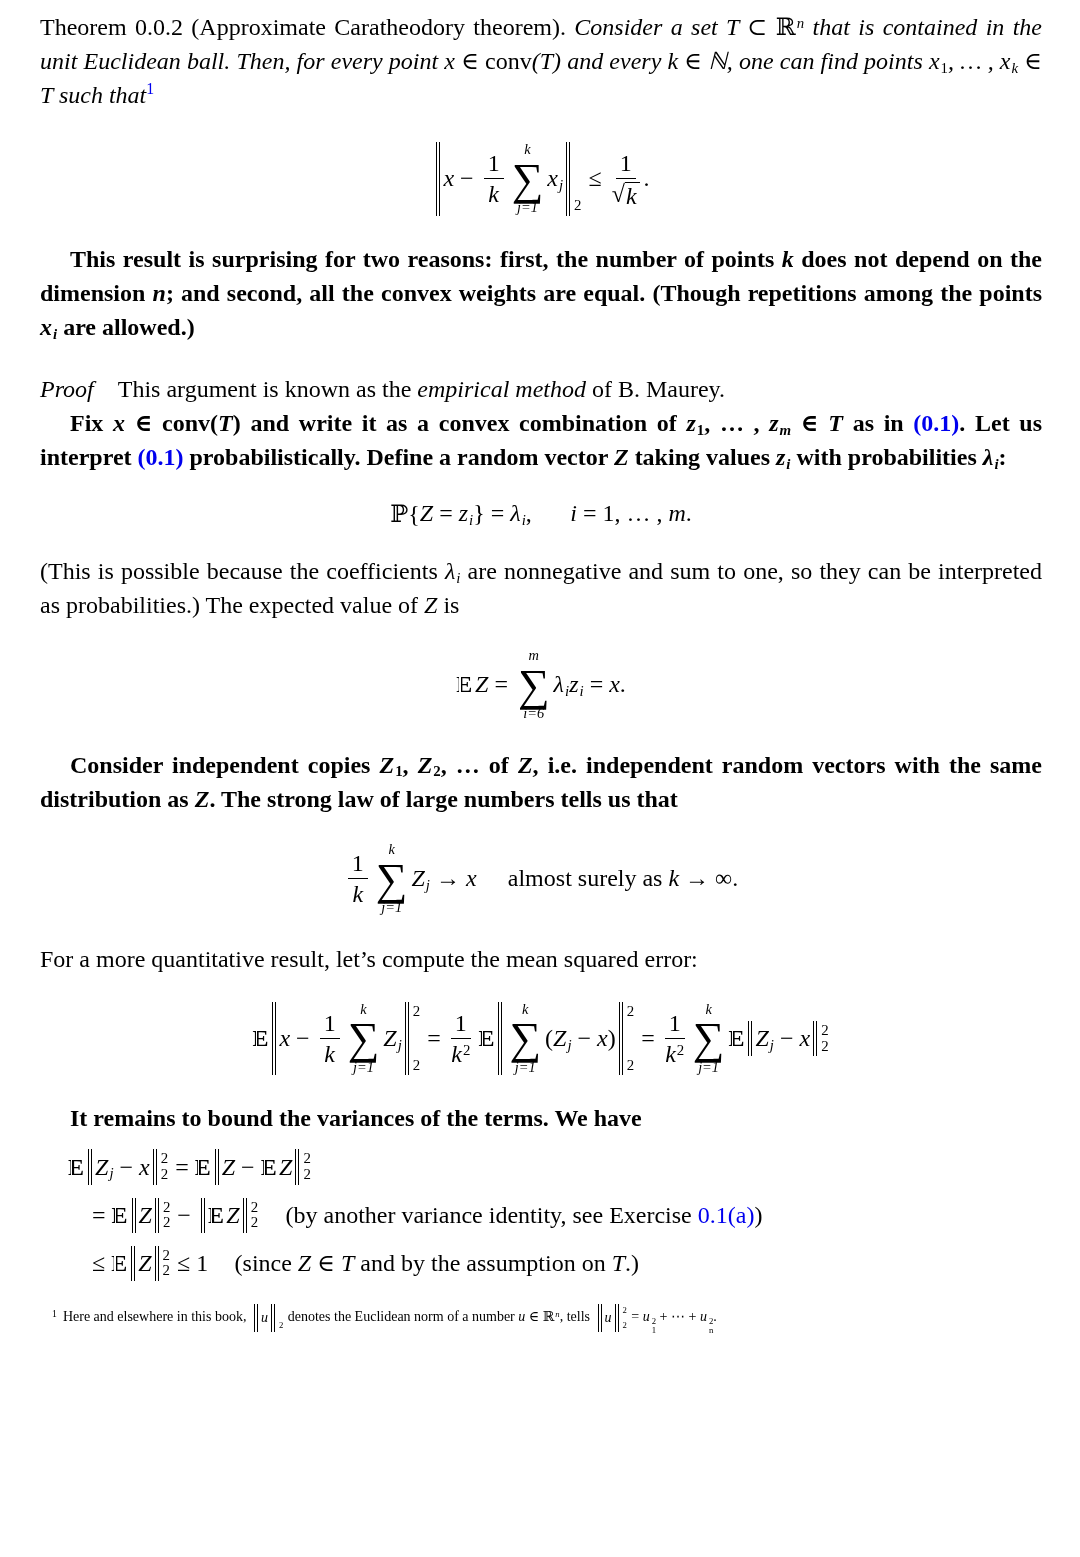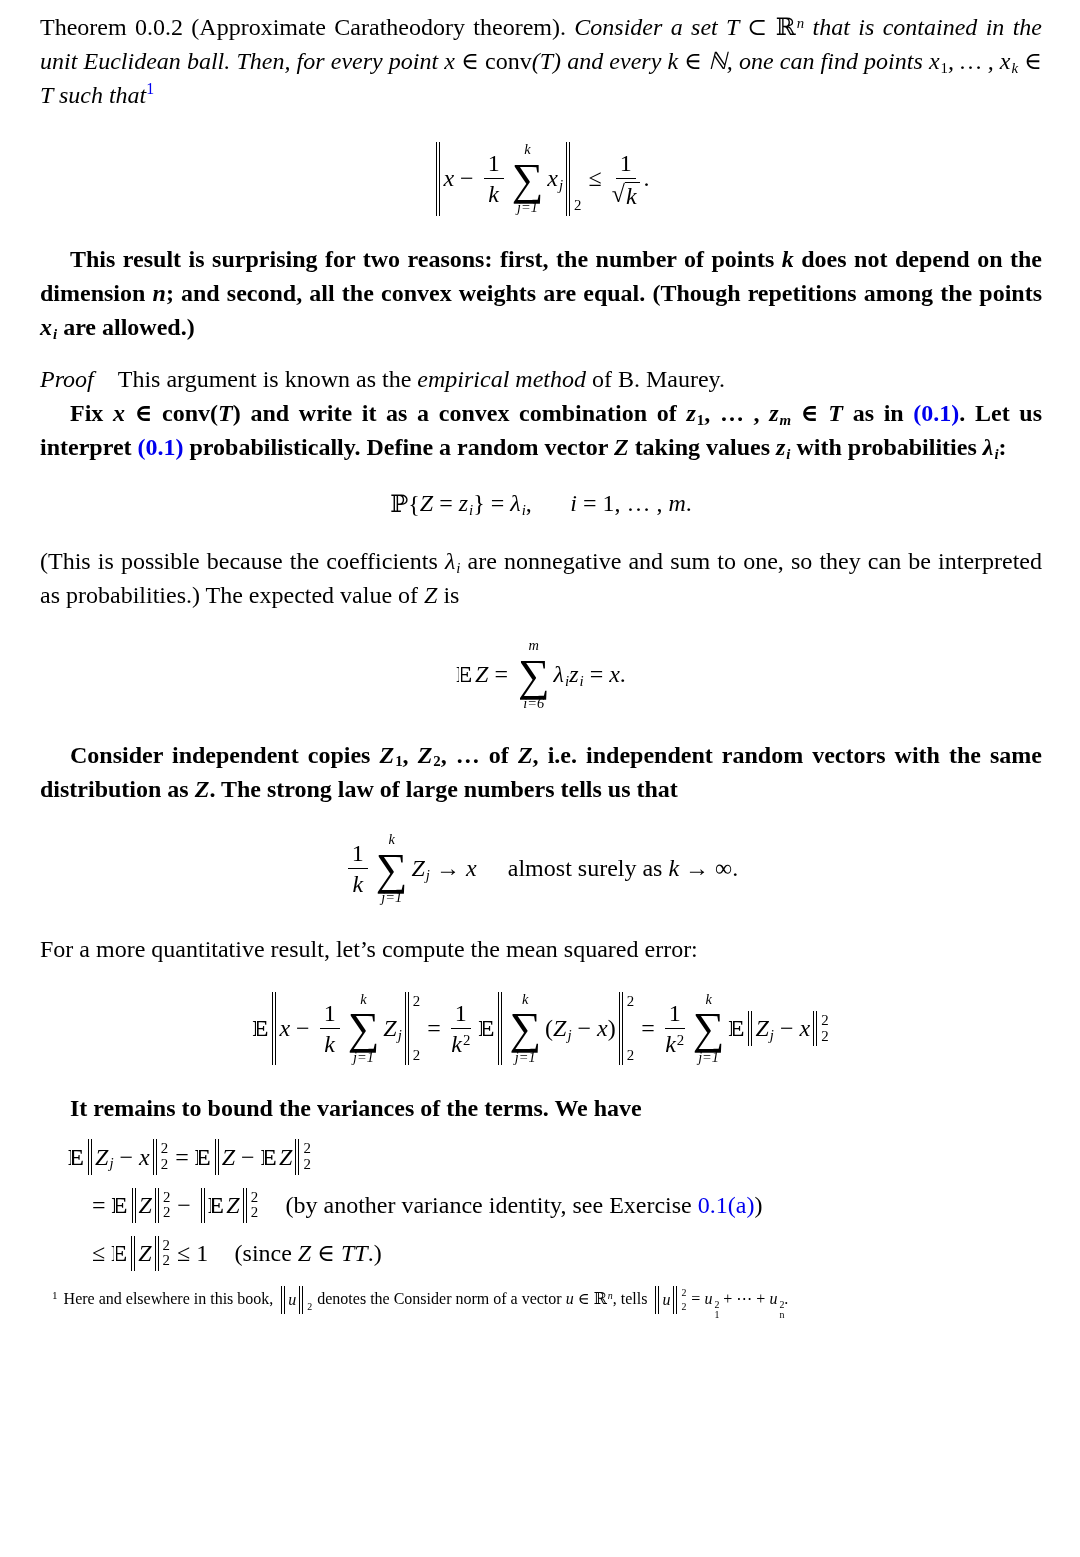--- a/index.html
+++ b/index.html
@@ -5,21 +5,21 @@
   html,body{margin:0;padding:0;}
   body{
     width:1080px;height:1557px;overflow:hidden;
     background:#ffffff;color:#000000;
     font-family:"Liberation Serif","DejaVu Serif",serif;
     font-size:24px;
   }
   main{padding:10px 38px 0 40px;width:1002px;box-sizing:content-box;}
   .para{margin:0;text-align:justify;line-height:34px;}
   .indent{text-indent:30px;font-weight:bold;}
-  .proof-head{margin-top:18px;}
+  .proof-head{margin-top:28px;}
   .tok{white-space:normal;}
   .eq .tok,.alg-line .tok{white-space:pre;}
   .up{font-style:normal;}
   .it{font-style:italic;}
   .bf{font-weight:normal;}
   a.lnk{color:var(--link,#0000EE);text-decoration:none;}
   a.fnref{color:var(--link,#0000EE);text-decoration:none;font-size:0.66em;vertical-align:0.55em;line-height:0;}
   .gap{display:inline-block;}
   
   .sb{font-size:0.62em;vertical-align:-0.25em;line-height:0;margin-left:1px;}
@@ -44,21 +44,21 @@
   .vs.st{align-self:stretch;justify-content:space-between;vertical-align:baseline;padding:2px 0;margin-left:1px;}
   .vs.sb-only{justify-content:flex-end;}
   
   .bb{position:relative;display:inline-block;font-weight:bold;font-style:normal;}
   .bb::after{content:"";position:absolute;left:0.13em;top:0.10em;bottom:0.10em;width:0.055em;background:#fff;}
   
   .align-block{margin:14px 0 0 28px;}
   .alg-line{display:flex;align-items:center;margin:0 0 13px 0;}
   .alg-line.cont{padding-left:24px;}
   
-  .footnote{margin-top:14px;font-size:16px;line-height:28px;padding-left:28px;text-align:left;}
+  .footnote{margin-top:22px;font-size:14px;line-height:28px;padding-left:28px;text-align:left;}
   .fnmark{color:#000;font-size:0.7em;vertical-align:0.45em;margin-left:-16px;margin-right:6px;line-height:0;}
 </style>
 </head>
 <body>
 
 <main>
   <p class="para"><span class="tok bf">Theorem 0.0.2</span><span class="tok up"> (Approximate Caratheodory theorem). </span><span class="tok it">Consider a set T ⊂ </span><span class="tok cmp"><span class="up">ℝ</span><span class="su it">n</span></span><span class="tok it"> that is contained in the unit Euclidean ball. Then, for every point x ∈ </span><span class="tok up">conv</span><span class="tok it">(T) and every k ∈ ℕ, one can find points </span><span class="tok cmp"><span class="it">x</span><span class="sb up">1</span></span><span class="tok it">, … , </span><span class="tok cmp"><span class="it">x</span><span class="sb it">k</span></span><span class="tok it"> ∈ T such that</span><a class="tok fnref">1</a></p>
 
   <div class="eqwrap eq-a">
     <span class="eq">
@@ -167,33 +167,34 @@
     <div class="alg-line cont">
         <span class="tok up">≤ </span>
         <span class="tok bb">E</span>
         <span class="tok norm"><span class="nbar"></span><span class="tok it">Z</span><span class="nbar"></span><span class="vs st"><span class="up">2</span><span class="up">2</span></span></span>
         <span class="tok up"> ≤ 1</span>
         <span class="tok gap" style="width: 1.1em;"></span>
         <span class="tok up">(since </span>
         <span class="tok it">Z</span>
         <span class="tok up"> ∈ </span>
         <span class="tok it">T</span>
+        <span class="tok up"> and by the assumption on </span>
         <span class="tok it">T</span>
         <span class="tok up">.)</span>
       </div>
   </div>
 
   <div class="footnote"><sup class="fnmark">1</sup><span class="fn-text"><span class="tok up">Here and elsewhere in this book, </span><span class="tok norm">
           <span class="nbar"></span>
           <span class="tok it">u</span>
           <span class="nbar"></span>
           <span class="vs st sb-only">
             <span class="up">2</span>
           </span>
-        </span><span class="tok up"> denotes the Consider norm of a vector </span><span class="tok it">u</span><span class="tok up"> ∈ </span><span class="tok cmp"><span class="up">ℝ</span><span class="su it">n</span></span><span class="tok up">, tells </span><span class="tok norm">
+        </span><span class="tok up"> denotes the Euclidean norm of a number </span><span class="tok it">u</span><span class="tok up"> ∈ </span><span class="tok cmp"><span class="up">ℝ</span><span class="su it">n</span></span><span class="tok up">, tells </span><span class="tok norm">
           <span class="nbar"></span>
           <span class="tok it">u</span>
           <span class="nbar"></span>
           <span class="vs st">
             <span class="up">2</span>
             <span class="up">2</span>
           </span>
         </span><span class="tok up"> = </span><span class="tok cmp"><span class="it">u</span><span class="vs">
             <span class="up">2</span>
             <span class="up">1</span>

